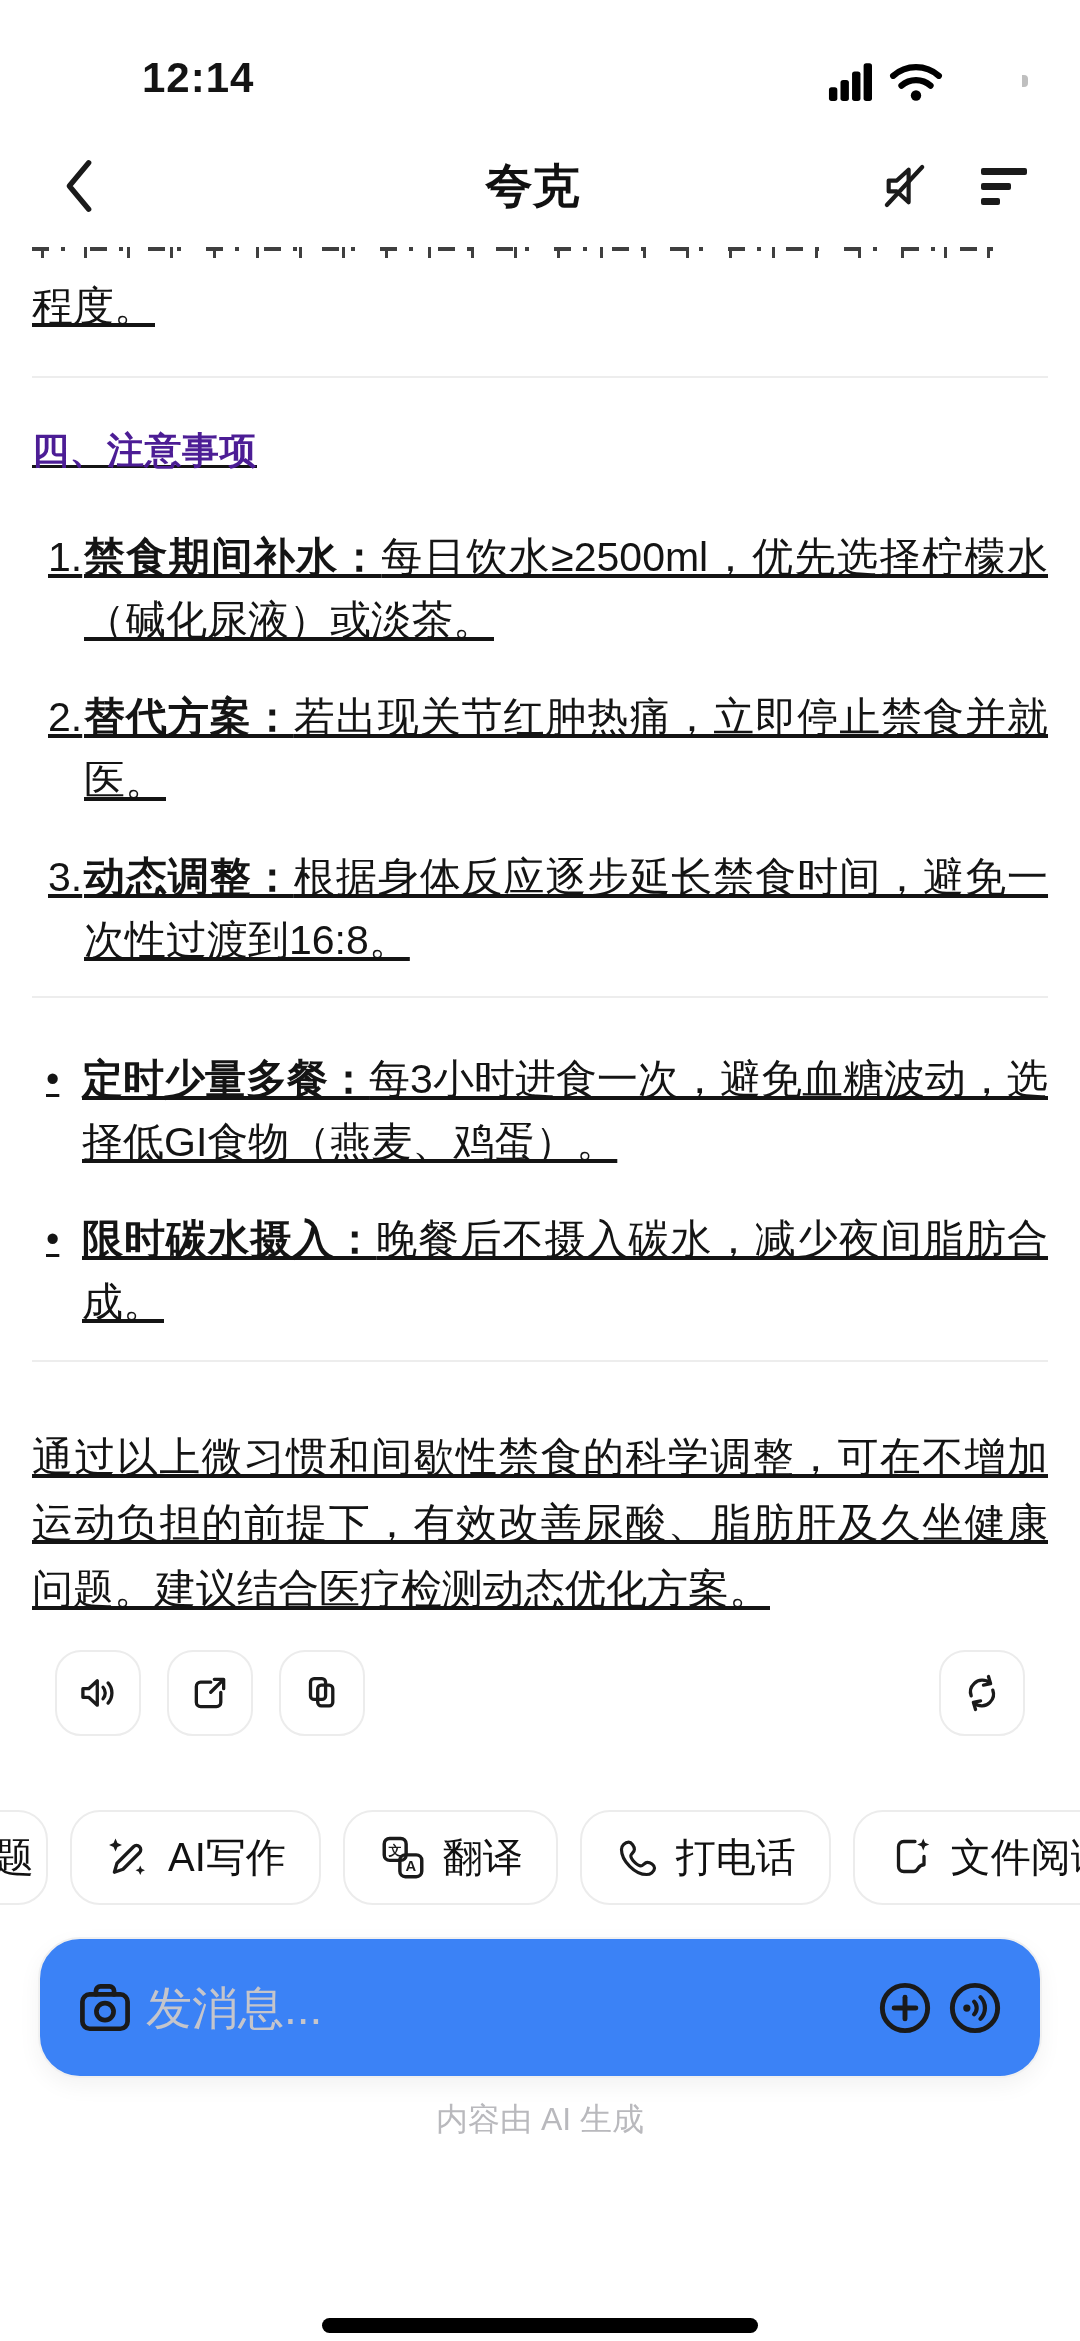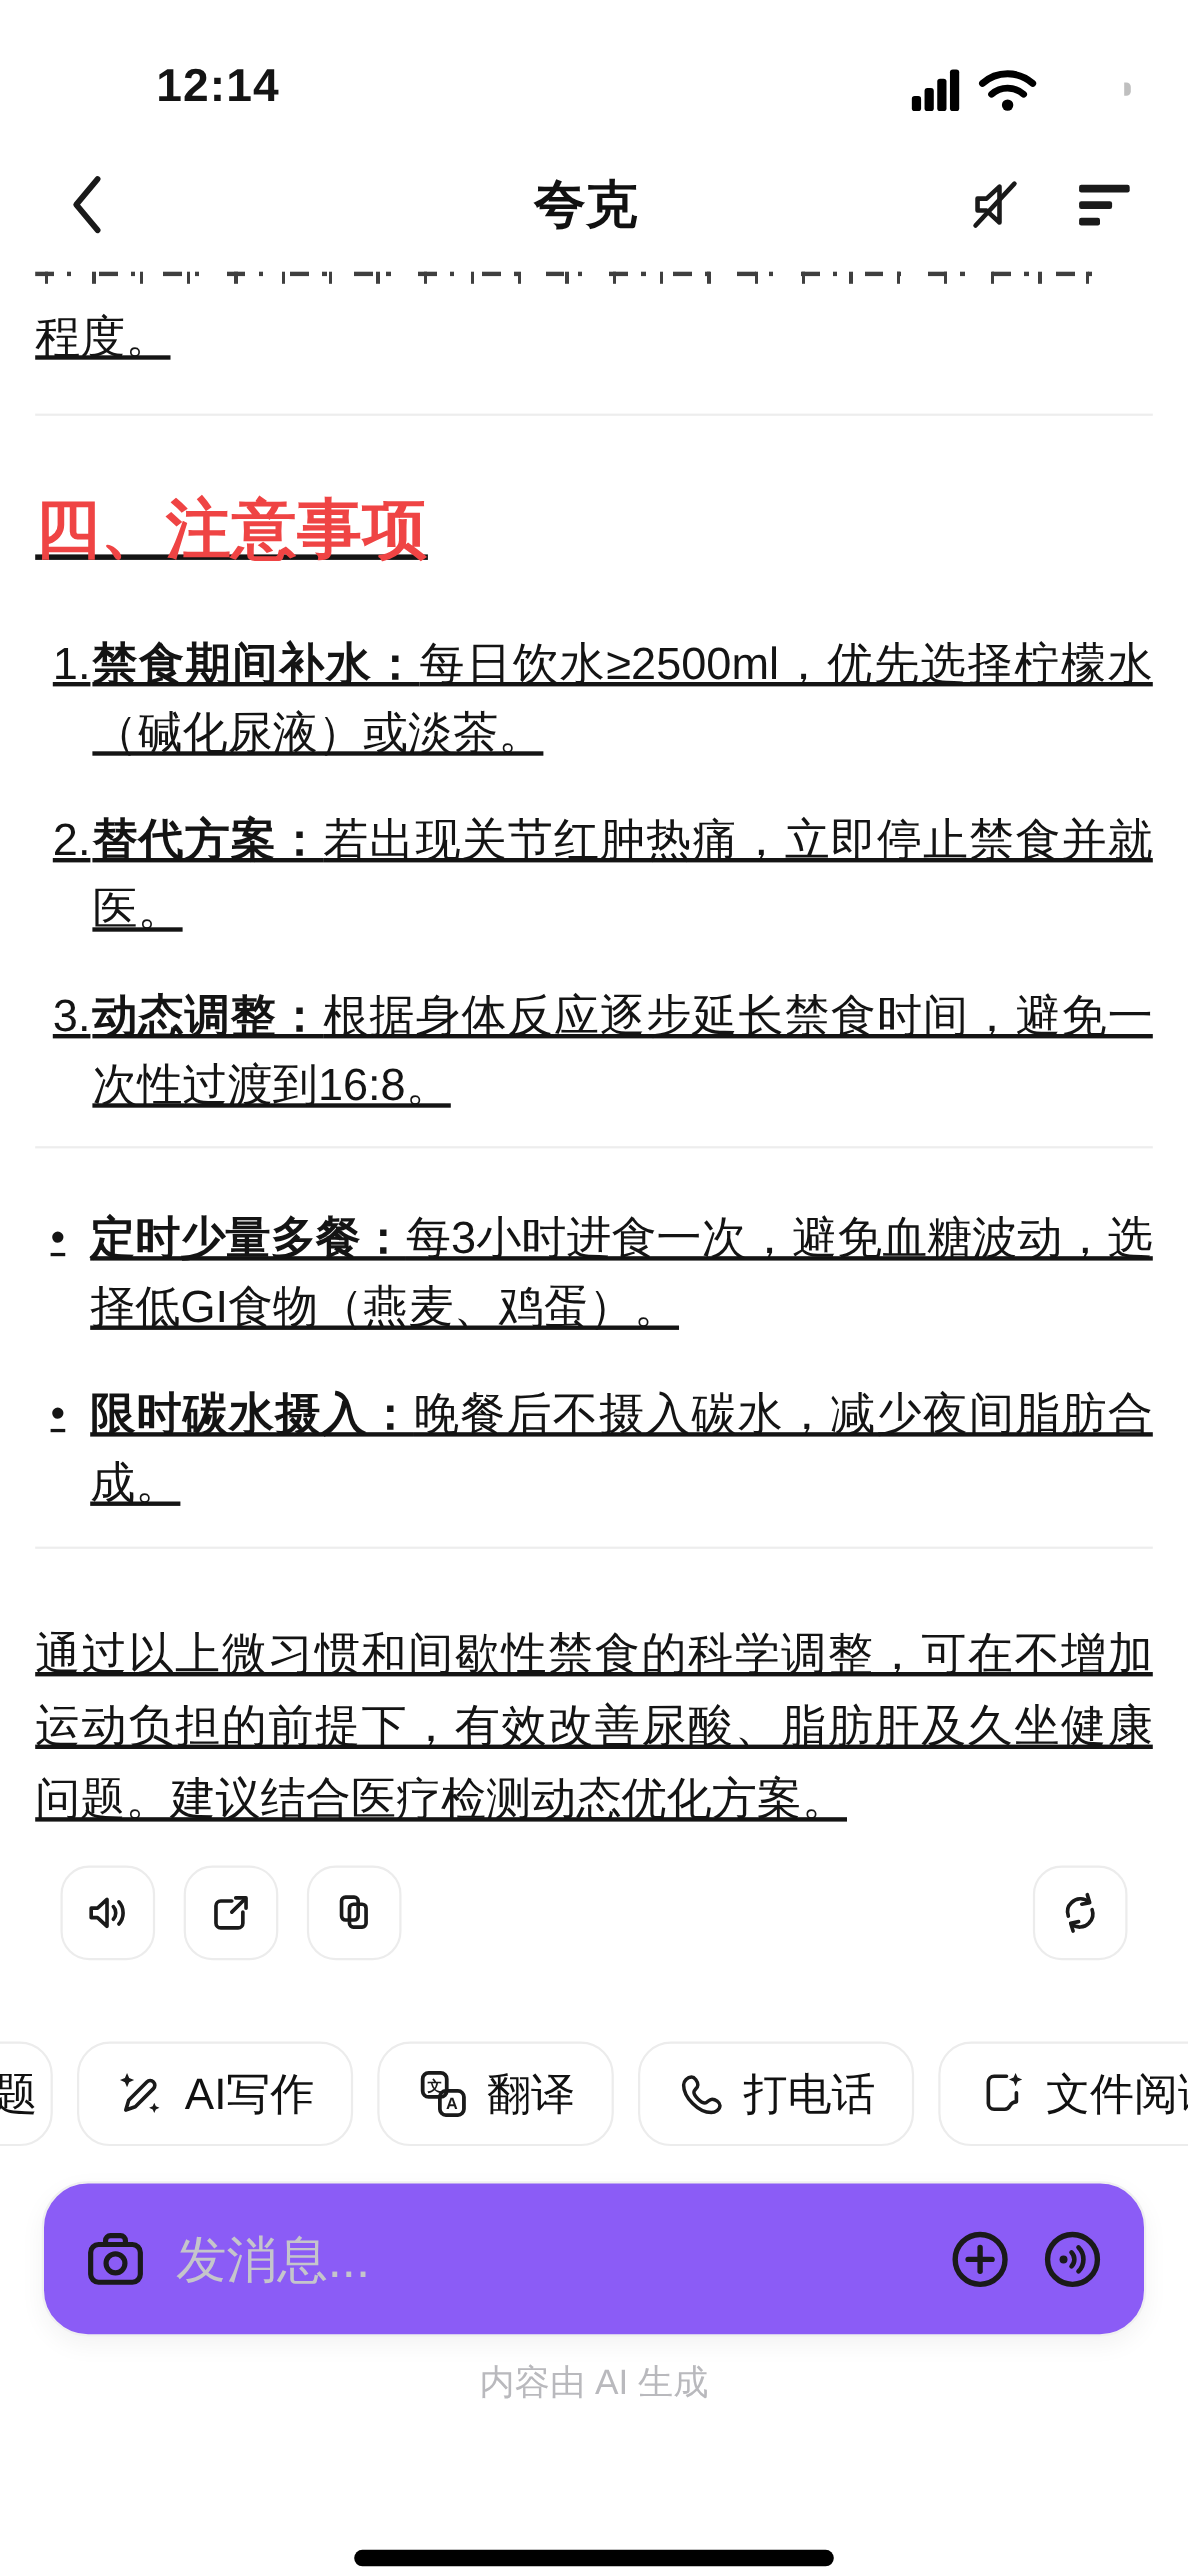--- a/index.html
+++ b/index.html
@@ -33,21 +33,21 @@
   
   .content { padding:0 32px;text-decoration:underline; }
   .clipped-strip { height:11px; margin-top:5px; width:97%; opacity:.9;
     background-image:
       repeating-linear-gradient(90deg,#2b2b2b 0 17px,transparent 17px 29px,#2b2b2b 29px 33px,transparent 33px 58px),
       repeating-linear-gradient(90deg,transparent 0 9px,#2b2b2b 9px 12px,transparent 12px 43px);
     background-size:100% 4px,100% 11px; background-repeat:no-repeat,no-repeat;
     background-position:0 0,0 0; }
   .tail-line { margin-top:24px; font-size:41px; line-height:48px; }
   .divider { height:2px; background:#ededed; margin-top:46px; }
-  .section-heading { margin-top:64px; font-size:59px; font-weight:700; color:#ef4444; letter-spacing:.5px; }
+  .section-heading { margin-top:48px; font-size:37px; font-weight:700; color:#4c1d95; letter-spacing:.5px; }
   .doc-list { list-style:none; margin-top:50px; }
   .doc-li { display:flex; font-size:41px; line-height:63px; margin-bottom:34px; text-align:justify; }
   .doc-li:last-child { margin-bottom:0; }
   .li-marker { flex:0 0 52px; padding-left:16px; }
   .li-body { flex:1; }
   .b { font-weight:700; }
   .bullet-list .li-marker { flex:0 0 50px; padding-left:14px; font-size:38px; }
   .closing { margin-top:62px; font-size:41px; line-height:66px; text-align:justify; }
 
   
@@ -57,22 +57,22 @@
   .action-btn.right { margin-left:auto; }
 
   
   .toolbar { margin-top:74px; display:flex; align-items:center; gap:22px; height:95px; width:1200px; }
   .chip { height:95px; border:2px solid #ececec; border-radius:30px; background:#fff; display:flex;
           align-items:center; gap:15px; padding:0 33px; font-size:40px; color:#111; white-space:nowrap;
           cursor:pointer; flex:0 0 auto; }
   .chip-partial { width:162px; margin-left:-114px; justify-content:flex-end; padding-right:12px; }
 
   
-  .input-bar { margin:32px 38px 0; height:141px; border:2px solid #f0f0f0; border-radius:42px; background:#8b5cf6;
-               box-shadow:0 8px 22px rgba(0,0,0,.05); display:flex; align-items:center; padding:0 36px; gap:26px; }
+  .input-bar { margin:32px 38px 0; height:141px; border:2px solid #f0f0f0; border-radius:42px; background:#3b82f6;
+               box-shadow:0 8px 22px rgba(0,0,0,.05); display:flex; align-items:center; padding:0 36px; gap:12px; }
   .msg-input { flex:1; border:none; outline:none; font-size:46px; color:#141414; background:transparent;
                font-family:inherit; min-width:0; }
   .msg-input::placeholder { color:#c5c5cb; }
 
   
   .ai-footer { margin-top:20px; text-align:center; font-size:32px; color:#b9b9bd; }
   .home-indicator { position:absolute; left:50%; transform:translateX(-50%); bottom:8px; width:436px; height:15px;
                     background:#000; border-radius:10px; }
 </style>
 </head>

